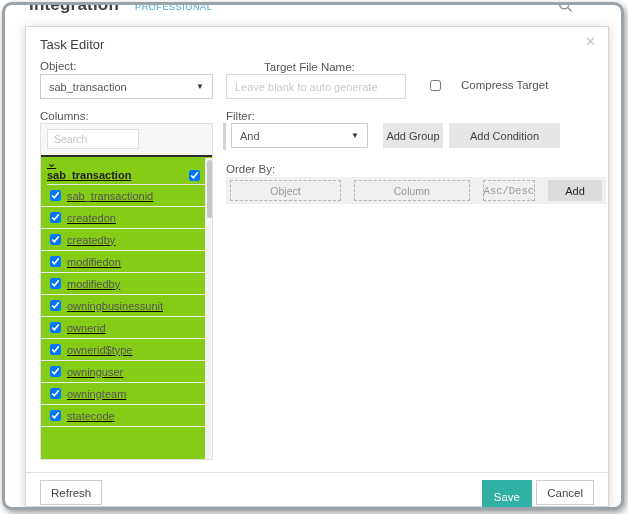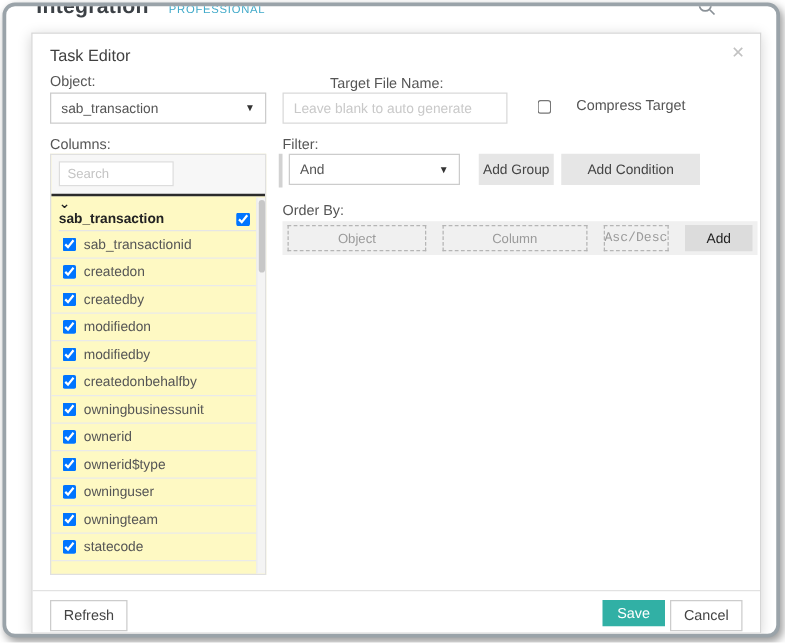--- a/index.html
+++ b/index.html
@@ -39,21 +39,21 @@
   .selectbox .caret { margin-left: auto; font-size: 8px; color: #333; }
   .textinput {
     position: absolute; height: 25px; border: 1px solid #d9d9d9; background: #fff;
     font-size: 11px; color: #555; padding: 0 8px; outline: none;
     font-family: "Liberation Sans", sans-serif;
   }
   .textinput::placeholder { color: #c9c9c9; }
   
   .col-panel {
     position: absolute; left: 14px; top: 96px; width: 173px; height: 337px;
-    border: 1px solid #e0e0e0; background: #fef9c3; overflow: hidden;
+    border: 1px solid #e0e0e0; background: #84cc16; overflow: hidden; text-decoration: underline;
   }
   .col-search-wrap { background: #f7f7f7; padding: 5px 6px 6px 6px; border-bottom: 2px solid #2b2b2b; }
   .col-search {
     width: 92px; height: 20px; border: 1px solid #ddd; background: #fff;
     font-size: 10.5px; padding: 0 6px; outline: none; color: #555;
     font-family: "Liberation Sans", sans-serif;
   }
   .col-search::placeholder { color: #c4c4c4; }
   .col-head { padding: 2px 6px 0 6px; }
   .chev { font-size: 11px; font-weight: bold; color: #222; line-height: 9px; display:block; }
@@ -93,21 +93,21 @@
     font-size: 11px; color: #222; cursor: pointer; font-family: "Liberation Sans", sans-serif;
   }
   
   .footer-sep { position: absolute; left: 0; right: 0; top: 445px; border-top: 1px solid #e2e2e2; }
   .btn-outline {
     position: absolute; height: 25px; background: #fff; border: 1px solid #ccc;
     font-size: 11.5px; color: #444; cursor: pointer; padding: 0 10px;
     font-family: "Liberation Sans", sans-serif;
   }
   .btn-save {
-    position: absolute; height: 21px; border: none; color: #fff; font-size: 11.5px;
+    position: absolute; height: 34px; border: none; color: #fff; font-size: 11.5px;
     padding: 0 12px; cursor: pointer; font-family: "Liberation Sans", sans-serif;
   }
 </style>
 </head>
 <body>
 
 <div class="frame">
 
   <div class="app-logo">
     <span class="brand">Integration</span><span class="badge">PROFESSIONAL</span>
@@ -165,24 +165,20 @@
           <div class="col-item">
     <input type="checkbox" checked="" style="">
     <span>modifiedon</span>
   </div>
           <div class="col-item">
     <input type="checkbox" checked="" style="">
     <span>modifiedby</span>
   </div>
           <div class="col-item">
     <input type="checkbox" checked="" style="">
-    <span>createdonbehalfby</span>
-  </div>
-          <div class="col-item">
-    <input type="checkbox" checked="" style="">
     <span>owningbusinessunit</span>
   </div>
           <div class="col-item">
     <input type="checkbox" checked="" style="">
     <span>ownerid</span>
   </div>
           <div class="col-item">
     <input type="checkbox" checked="" style="">
     <span>ownerid$type</span>
   </div>

